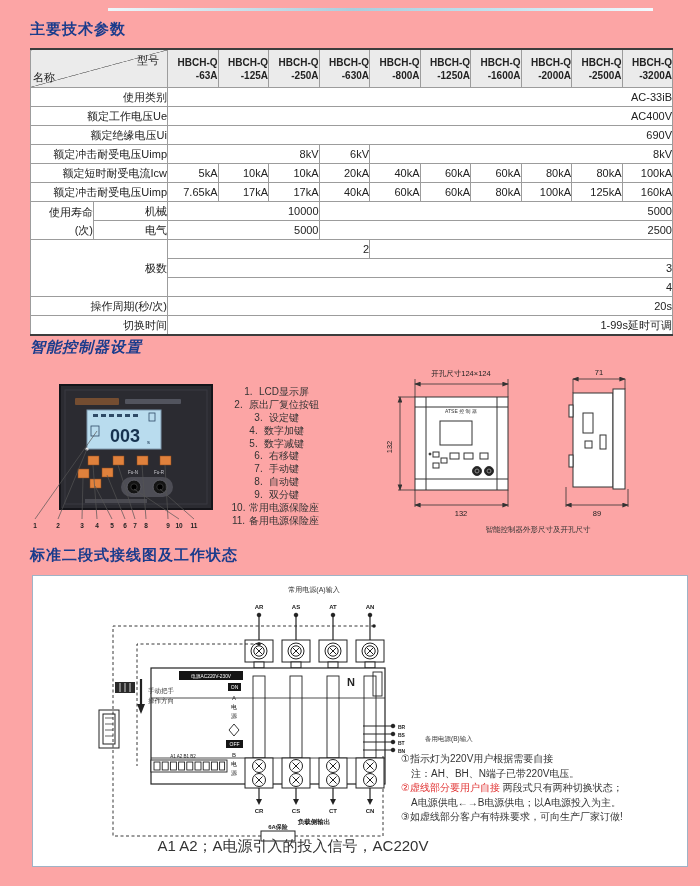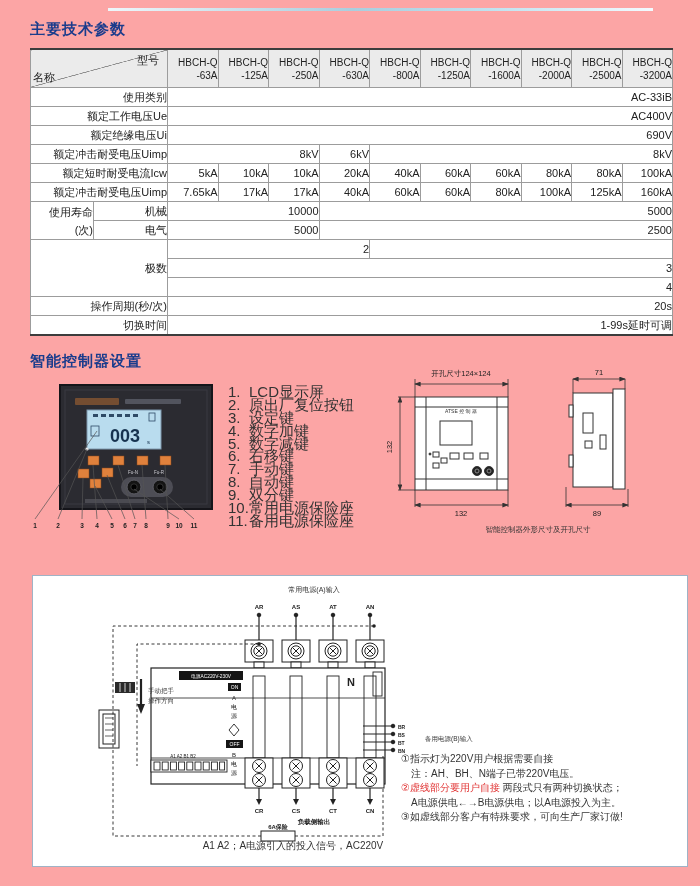--- a/index.html
+++ b/index.html
@@ -8,35 +8,35 @@
   .topbar{position:absolute;left:108px;top:8px;width:545px;height:3px;
           background:linear-gradient(to right,#eef7fb,#a9cede 45%,#bfe2ef 70%,#f3fbff);}
   .sec-title{position:absolute;left:30px;font-size:15px;font-weight:bold;color:#1b3c8c;letter-spacing:1px;}
   
   .tblwrap{position:absolute;left:30px;top:48px;}
   table.spec{border-collapse:collapse;table-layout:fixed;width:642px;font-size:11px;color:#222;
              border-top:2px solid #3c3c3c;border-bottom:2px solid #3c3c3c;}
   table.spec td{border:1px solid #9c9c9c;text-align:right;padding:0;height:18px;background:#fff;
                 overflow:hidden;line-height:18px;}
   table.spec tr.hdr td{background:#ebebeb;height:37px;line-height:12px;}
-  td.m div{font-size:10px;line-height:13px;}
+  td.m div{font-size:10px;line-height:13px;font-weight:bold;}
   td.lbl{text-align:left;padding-left:5px;}
   td.corner{position:relative;background:linear-gradient(to bottom right,#ebebeb 49.3%,#8f8f8f 49.3%,#8f8f8f 50.5%,#ebebeb 50.5%) !important;}
   td.corner .c-top{position:absolute;top:4px;right:8px;font-size:11px;}
   td.corner .c-bot{position:absolute;bottom:4px;left:2px;font-size:11px;}
   
-  .legend{position:absolute;left:228px;top:386px;font-size:15px;color:#333;}
+  .legend{position:absolute;left:228px;top:386px;font-size:10px;color:#333;text-align:center;}
   .legend .li{height:12.9px;line-height:12.9px;white-space:nowrap;}
   .legend .ln{display:inline-block;width:21px;}
   
   .diagbox{position:absolute;left:32px;top:575px;width:654px;height:290px;border:1px solid #9fb3c6;background:#fff;}
   .notes{position:absolute;left:368px;top:176px;width:302px;font-size:10px;line-height:14.5px;color:#333;white-space:nowrap;}
   .notes .ind{padding-left:10px;}
   .red{color:#e03030;}
-  .caps{position:absolute;left:95px;top:264px;width:330px;text-align:center;font-size:10px;line-height:12.5px;color:#333;}
+  .caps{position:absolute;left:95px;top:264px;width:330px;text-align:center;font-size:15px;line-height:12.5px;color:#333;}
   svg text{font-family:"Liberation Sans","DejaVu Sans",sans-serif;}
 </style>
 </head>
 <body>
 
 <div id="page">
   <div class="topbar"></div>
 
   <div class="sec-title" style="top:20px;">主要技术参数</div>
 
@@ -174,21 +174,21 @@
         <td colspan="10">20s</td>
       </tr>
       <tr>
         <td colspan="2" class="lbl">切换时间</td>
         <td colspan="10">1-99s延时可调</td>
       </tr>
     </tbody>
       </table>
   </div>
 
-  <div class="sec-title" style="top:352px;">智能控制器设置</div>
+  <div class="sec-title" style="top:338px;font-style:italic;">智能控制器设置</div>
 
   <svg style="position:absolute;left:25px;top:383px;" width="200" height="150" viewBox="0 0 200 150">
     <g>
       <rect x="35" y="2" width="152" height="124" fill="#2b2b31" stroke="#15151a" stroke-width="2"></rect>
       <rect x="40" y="7" width="142" height="114" fill="none" stroke="#3a3a42" stroke-width="1"></rect>
       <rect x="50" y="15" width="44" height="7" rx="1" fill="#b06a32" opacity="0.55"></rect>
       <rect x="100" y="16" width="56" height="5" rx="1" fill="#9aa0b5" opacity="0.35"></rect>
       <g>
         <rect x="62" y="27" width="74" height="39" fill="#b9dcee" stroke="#7f98ad"></rect>
         <rect x="68" y="31" width="5" height="3" fill="#2e4a66"></rect>
@@ -321,20 +321,21 @@
         <line x1="247" y1="14" x2="247" y2="24"></line>
       <line x1="188" y1="140" x2="250" y2="140" marker-start="url(#arrS)" marker-end="url(#arrE)"></line>
       <line x1="188" y1="122" x2="188" y2="142"></line>
         <line x1="250" y1="124" x2="250" y2="142"></line>
     </g>
     <text x="221" y="10" text-anchor="middle" font-size="7.5" fill="#222">71</text>
     <text x="219" y="151" text-anchor="middle" font-size="7.5" fill="#222">89</text>
     <text x="160" y="167" text-anchor="middle" font-size="7.5" fill="#333">智能控制器外形尺寸及开孔尺寸</text>
   </svg>
 
+  <div class="sec-title" style="top:546px;">标准二段式接线图及工作状态</div>
 
   <div class="diagbox">
     <svg style="position:absolute;left:0;top:0;" width="654" height="290" viewBox="0 0 654 290">
       <text x="281" y="16" text-anchor="middle" font-size="7" fill="#333">常用电源(A)输入</text>
 
       <g stroke="#222" fill="#222">
         <text x="226" y="33" text-anchor="middle" font-size="6" font-weight="bold" stroke="none">AR</text>
         <text x="263" y="33" text-anchor="middle" font-size="6" font-weight="bold" stroke="none">AS</text>
         <text x="300" y="33" text-anchor="middle" font-size="6" font-weight="bold" stroke="none">AT</text>
         <text x="337" y="33" text-anchor="middle" font-size="6" font-weight="bold" stroke="none">AN</text>

